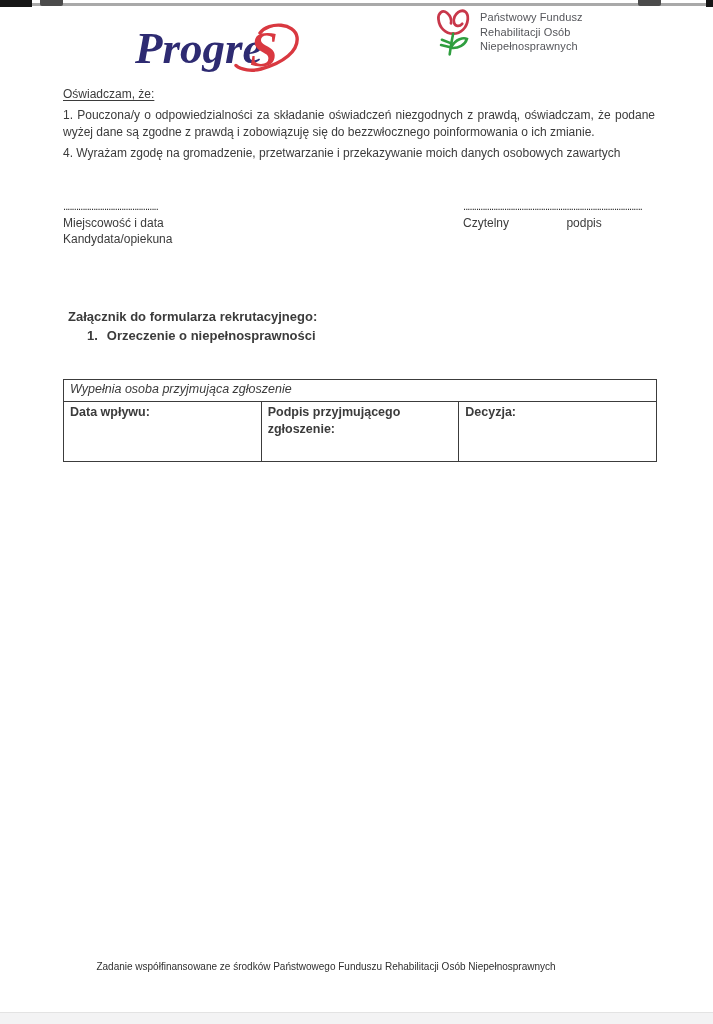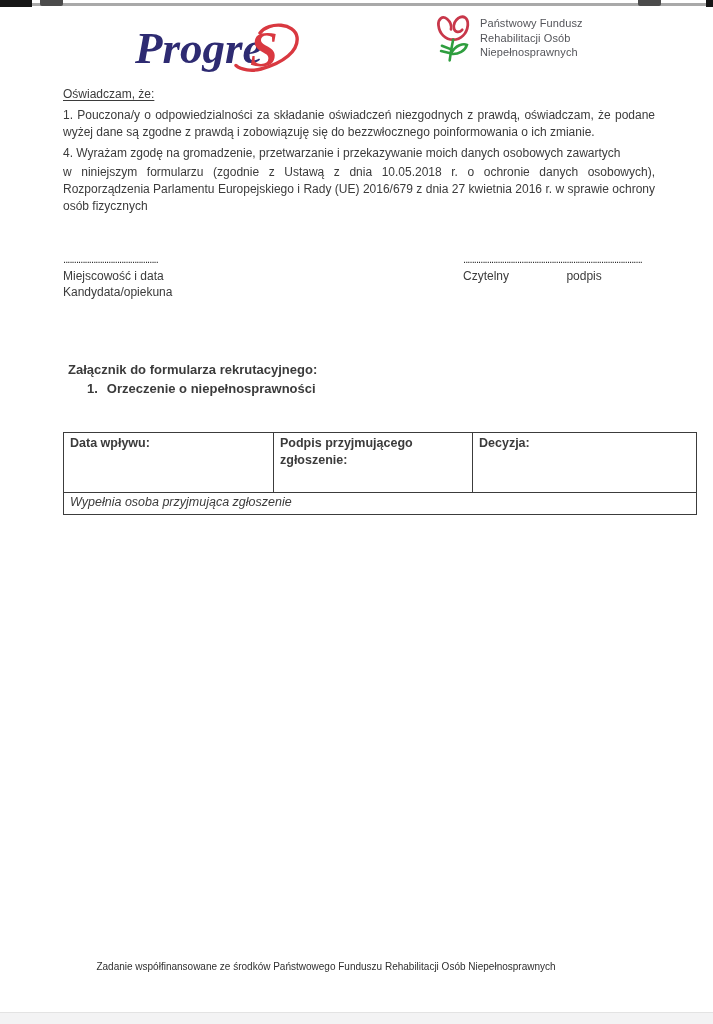--- a/index.html
+++ b/index.html
@@ -13,21 +13,21 @@
   .edge{position:absolute;top:0;background:#161616;height:7px;}
   .edge.l{left:0;width:32px;}
   .edge.r{left:706px;width:7px;}
   .tab{position:absolute;top:0;height:6px;background:#4b4b4b;border-radius:0 0 2px 2px;}
   .tab.t1{left:40px;width:23px;}
   .tab.t2{left:638px;width:23px;}
   
   .content{position:absolute;left:63px;top:0;width:592px;}
   .header{position:relative;height:86px;}
   .progres{position:absolute;left:72px;top:20px;text-decoration:underline;}
-  .pfron{position:absolute;left:372px;top:12px;display:flex;align-items:center;gap:7px;}
+  .pfron{position:absolute;left:372px;top:6px;display:flex;align-items:center;gap:7px;}
   .pfron-text{font-size:11px;line-height:14.5px;color:#54555a;letter-spacing:.1px;}
   
   .statement{font-size:12px;line-height:17px;}
   .statement .head{text-decoration:underline;text-underline-offset:2px;margin:0 0 4px 0;}
   .statement p{margin:0 0 4px 0;}
   .just{text-align:justify;}
   
   .sigrow{display:flex;justify-content:space-between;margin-top:36px;font-size:12px;line-height:16.5px;}
   .dots{letter-spacing:-.9px;font-size:11px;color:#2f2f2f;white-space:nowrap;display:block;}
   .sig-right{margin-right:13px;}
@@ -86,21 +86,20 @@
         <div>Rehabilitacji Osób</div>
         <div>Niepełnosprawnych</div>
       </div>
     </div>
   </div>
 
   <div class="statement">
     <p class="head">Oświadczam, że:</p>
     <p class="just">1. Pouczona/y o odpowiedzialności za składanie oświadczeń niezgodnych z prawdą, oświadczam, że podane wyżej dane są zgodne z prawdą i zobowiązuję się do bezzwłocznego poinformowania o ich zmianie.</p>
     <p style="margin-bottom:2px;">4. Wyrażam zgodę na gromadzenie, przetwarzanie i przekazywanie moich danych osobowych zawartych</p>
-    <p class="just" style="margin-bottom:0;">w niniejszym formularzu (zgodnie z Ustawą z dnia 10.05.2018 r. o ochronie danych osobowych), Rozporządzenia Parlamentu Europejskiego i Rady (UE) 2016/679 z dnia 27 kwietnia 2016 r. w sprawie ochrony osób fizycznych</p>
   </div>
 
   <div class="sigrow">
     <div class="sig-left">
       <span class="dots">............................................</span>
       <div>Miejscowość i data</div>
       <div>Kandydata/opiekuna</div>
     </div>
     <div class="sig-right">
       <span class="dots">...................................................................................</span>
@@ -114,26 +113,26 @@
   <div class="attachment">
     <div>Załącznik do formularza rekrutacyjnego:</div>
     <div class="item">
       <span class="num">1.</span><span>Orzeczenie o niepełnosprawności</span>
     </div>
   </div>
 
   <table class="office">
     <tbody>
         <tr>
+      <td class="caption" colspan="3">Wypełnia osoba przyjmująca zgłoszenie</td>
+    </tr>
+    <tr>
       <td class="cell c1"><span>Data wpływu:</span></td>
       <td class="cell c2"><span>Podpis przyjmującego zgłoszenie:</span></td>
       <td class="cell c3"><span>Decyzja:</span></td>
-    </tr>
-    <tr>
-      <td class="caption" colspan="3">Wypełnia osoba przyjmująca zgłoszenie</td>
     </tr>
   </tbody>
     </table>
 
 </div>
 
 <div class="footer">Zadanie współfinansowane ze środków Państwowego Funduszu Rehabilitacji Osób Niepełnosprawnych</div>
 <div class="bottom-strip"></div>
 
 </body></html>

